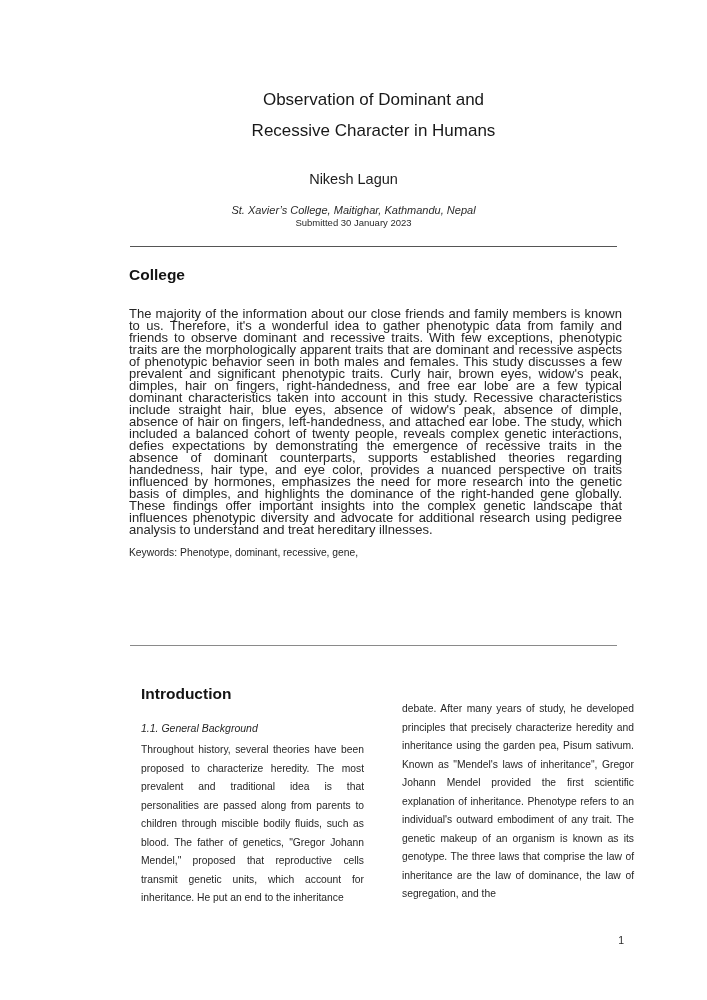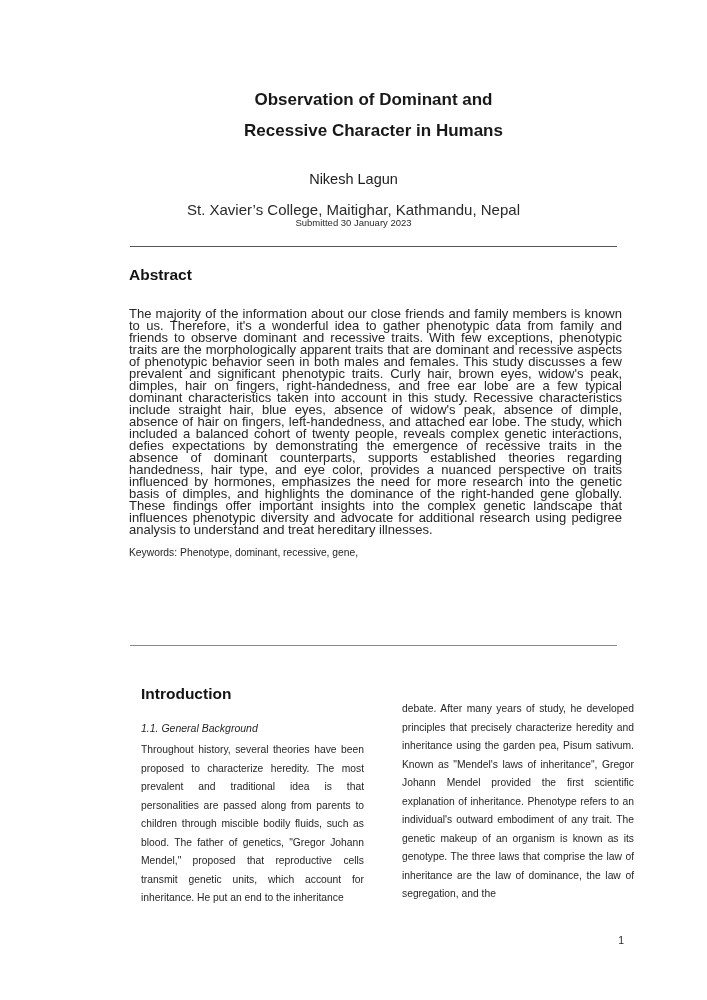--- a/index.html
+++ b/index.html
@@ -20,34 +20,35 @@
   
   .title-block {
     position: absolute;
     top: 84px;
     left: 0;
     width: 707px;
     text-align: center;
   }
   .paper-title {
     font-size: 17px;
-    font-weight: bold;
+    font-weight: normal;
     color: #181818;
     line-height: 31px;
     padding-left: 40px;
   }
   .author-name {
     margin-top: 24px;
     font-size: 14.5px;
     color: #1c1c1c;
     line-height: 18px;
   }
   .affiliation {
     margin-top: 16px;
-    font-size: 15px;
+    font-size: 11px;
+    font-style: italic;
     color: #2a2a2a;
     line-height: 12px;
   }
   .submitted {
     margin-top: 1px;
     font-size: 9.5px;
     color: #2a2a2a;
     line-height: 12px;
   }
 
@@ -155,21 +156,21 @@
     <div class="paper-title">Observation of Dominant and</div>
     <div class="paper-title">Recessive Character in Humans</div>
     <div class="author-name">Nikesh Lagun</div>
     <div class="affiliation">St. Xavier’s College, Maitighar, Kathmandu, Nepal</div>
     <div class="submitted">Submitted 30 January 2023</div>
   </div>
 
   <hr class="rule rule-1">
 
   <div class="abstract-section">
-    <h2 class="section-heading">Abstract</h2>
+    <h2 class="section-heading">College</h2>
     <p class="abstract-body">The majority of the information about our close friends and family members is known to us. Therefore, it's a wonderful idea to gather phenotypic data from family and friends to observe dominant and recessive traits. With few exceptions, phenotypic traits are the morphologically apparent traits that are dominant and recessive aspects of phenotypic behavior seen in both males and females. This study discusses a few prevalent and significant phenotypic traits. Curly hair, brown eyes, widow's peak, dimples, hair on fingers, right-handedness, and free ear lobe are a few typical dominant characteristics taken into account in this study. Recessive characteristics include straight hair, blue eyes, absence of widow's peak, absence of dimple, absence of hair on fingers, left-handedness, and attached ear lobe. The study, which included a balanced cohort of twenty people, reveals complex genetic interactions, defies expectations by demonstrating the emergence of recessive traits in the absence of dominant counterparts, supports established theories regarding handedness, hair type, and eye color, provides a nuanced perspective on traits influenced by hormones, emphasizes the need for more research into the genetic basis of dimples, and highlights the dominance of the right-handed gene globally. These findings offer important insights into the complex genetic landscape that influences phenotypic diversity and advocate for additional research using pedigree analysis to understand and treat hereditary illnesses.</p>
     <div class="keywords-line">
       <span class="kw-label">Keywords:</span><span>Phenotype, dominant, recessive, gene,</span>
     </div>
   </div>
 
   <hr class="rule rule-2">
 
   <div class="intro-section">
     <div class="col-left">

